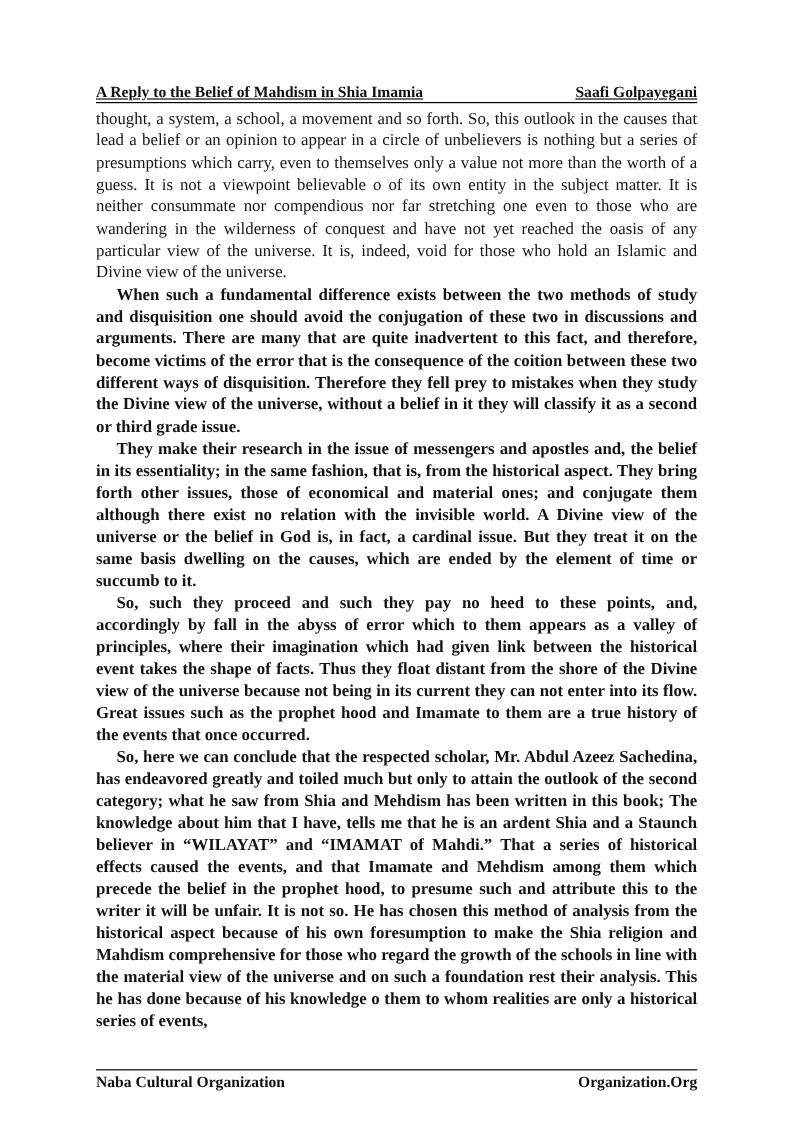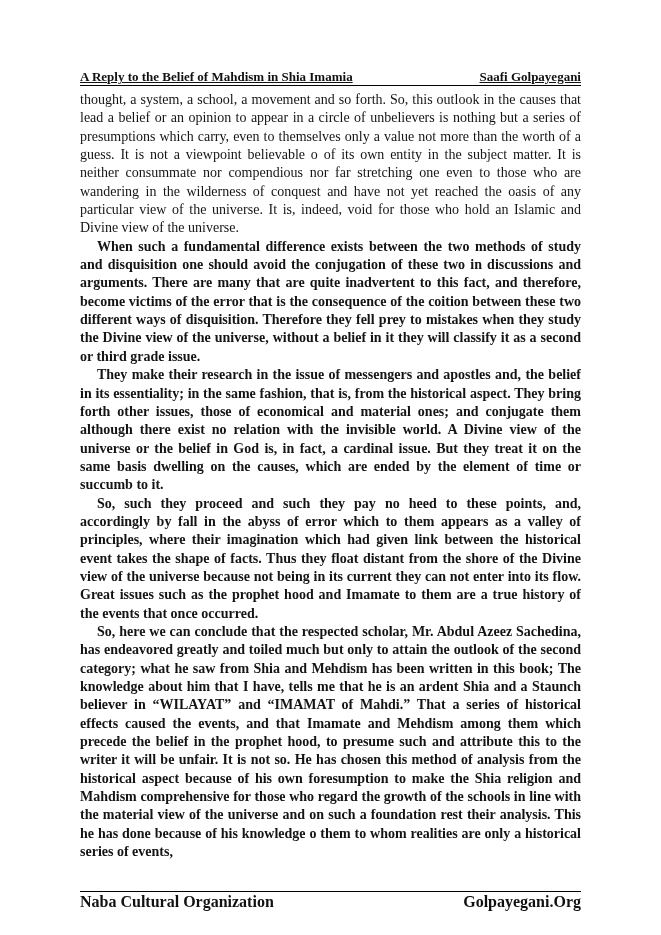--- a/index.html
+++ b/index.html
@@ -16,21 +16,21 @@
   .body {
     position: absolute; left: 80px; top: 79px; width: 501px;
     font-family: "Liberation Serif", serif; font-size: 14px; line-height: 18.35px;
     color: #141414; text-align: justify;
   }
   .body p { margin: 0; }
   .body p.indent { text-indent: 17px; font-weight: bold; }
   .footer {
     position: absolute; left: 80px; top: 879px; width: 501px; height: 20px;
     border-top: 1px solid #000;
-    font-family: "Liberation Serif", serif; font-weight: bold; font-size: 16px;
+    font-family: "Liberation Serif", serif; font-weight: bold; font-size: 13px;
     color: #111; line-height: 15px;
   }
   .footer .left { position: absolute; left: 0; top: 2px; }
   .footer .right { position: absolute; right: 0; top: 2px; }
 </style>
 </head>
 <body>
 
 <div class="page">
   <div class="header">
@@ -41,15 +41,15 @@
   <div class="body">
     <p>thought, a system, a school, a movement and so forth. So, this outlook in the causes that lead a belief or an opinion to appear in a circle of unbelievers is nothing but a series of presumptions which carry, even to themselves only a value not more than the worth of a guess. It is not a viewpoint believable o of its own entity in the subject matter. It is neither consummate nor compendious nor far stretching one even to those who are wandering in the wilderness of conquest and have not yet reached the oasis of any particular view of the universe. It is, indeed, void for those who hold an Islamic and Divine view of the universe.</p>
     <p class="indent">When such a fundamental difference exists between the two methods of study and disquisition one should avoid the conjugation of these two in discussions and arguments. There are many that are quite inadvertent to this fact, and therefore, become victims of the error that is the consequence of the coition between these two different ways of disquisition. Therefore they fell prey to mistakes when they study the Divine view of the universe, without a belief in it they will classify it as a second or third grade issue.</p>
     <p class="indent">They make their research in the issue of messengers and apostles and, the belief in its essentiality; in the same fashion, that is, from the historical aspect. They bring forth other issues, those of economical and material ones; and conjugate them although there exist no relation with the invisible world. A Divine view of the universe or the belief in God is, in fact, a cardinal issue. But they treat it on the same basis dwelling on the causes, which are ended by the element of time or succumb to it.</p>
     <p class="indent">So, such they proceed and such they pay no heed to these points, and, accordingly by fall in the abyss of error which to them appears as a valley of principles, where their imagination which had given link between the historical event takes the shape of facts. Thus they float distant from the shore of the Divine view of the universe because not being in its current they can not enter into its flow. Great issues such as the prophet hood and Imamate to them are a true history of the events that once occurred.</p>
     <p class="indent">So, here we can conclude that the respected scholar, Mr. Abdul Azeez Sachedina, has endeavored greatly and toiled much but only to attain the outlook of the second category; what he saw from Shia and Mehdism has been written in this book; The knowledge about him that I have, tells me that he is an ardent Shia and a Staunch believer in “WILAYAT” and “IMAMAT of Mahdi.” That a series of historical effects caused the events, and that Imamate and Mehdism among them which precede the belief in the prophet hood, to presume such and attribute this to the writer it will be unfair. It is not so. He has chosen this method of analysis from the historical aspect because of his own foresumption to make the Shia religion and Mahdism comprehensive for those who regard the growth of the schools in line with the material view of the universe and on such a foundation rest their analysis. This he has done because of his knowledge o them to whom realities are only a historical series of events,</p>
   </div>
 
   <div class="footer">
     <span class="left">Naba Cultural Organization</span>
-    <span class="right">Golpayegani.Org</span>
+    <span class="right">Organization.Org</span>
   </div>
 </div>
 
 </body></html>

